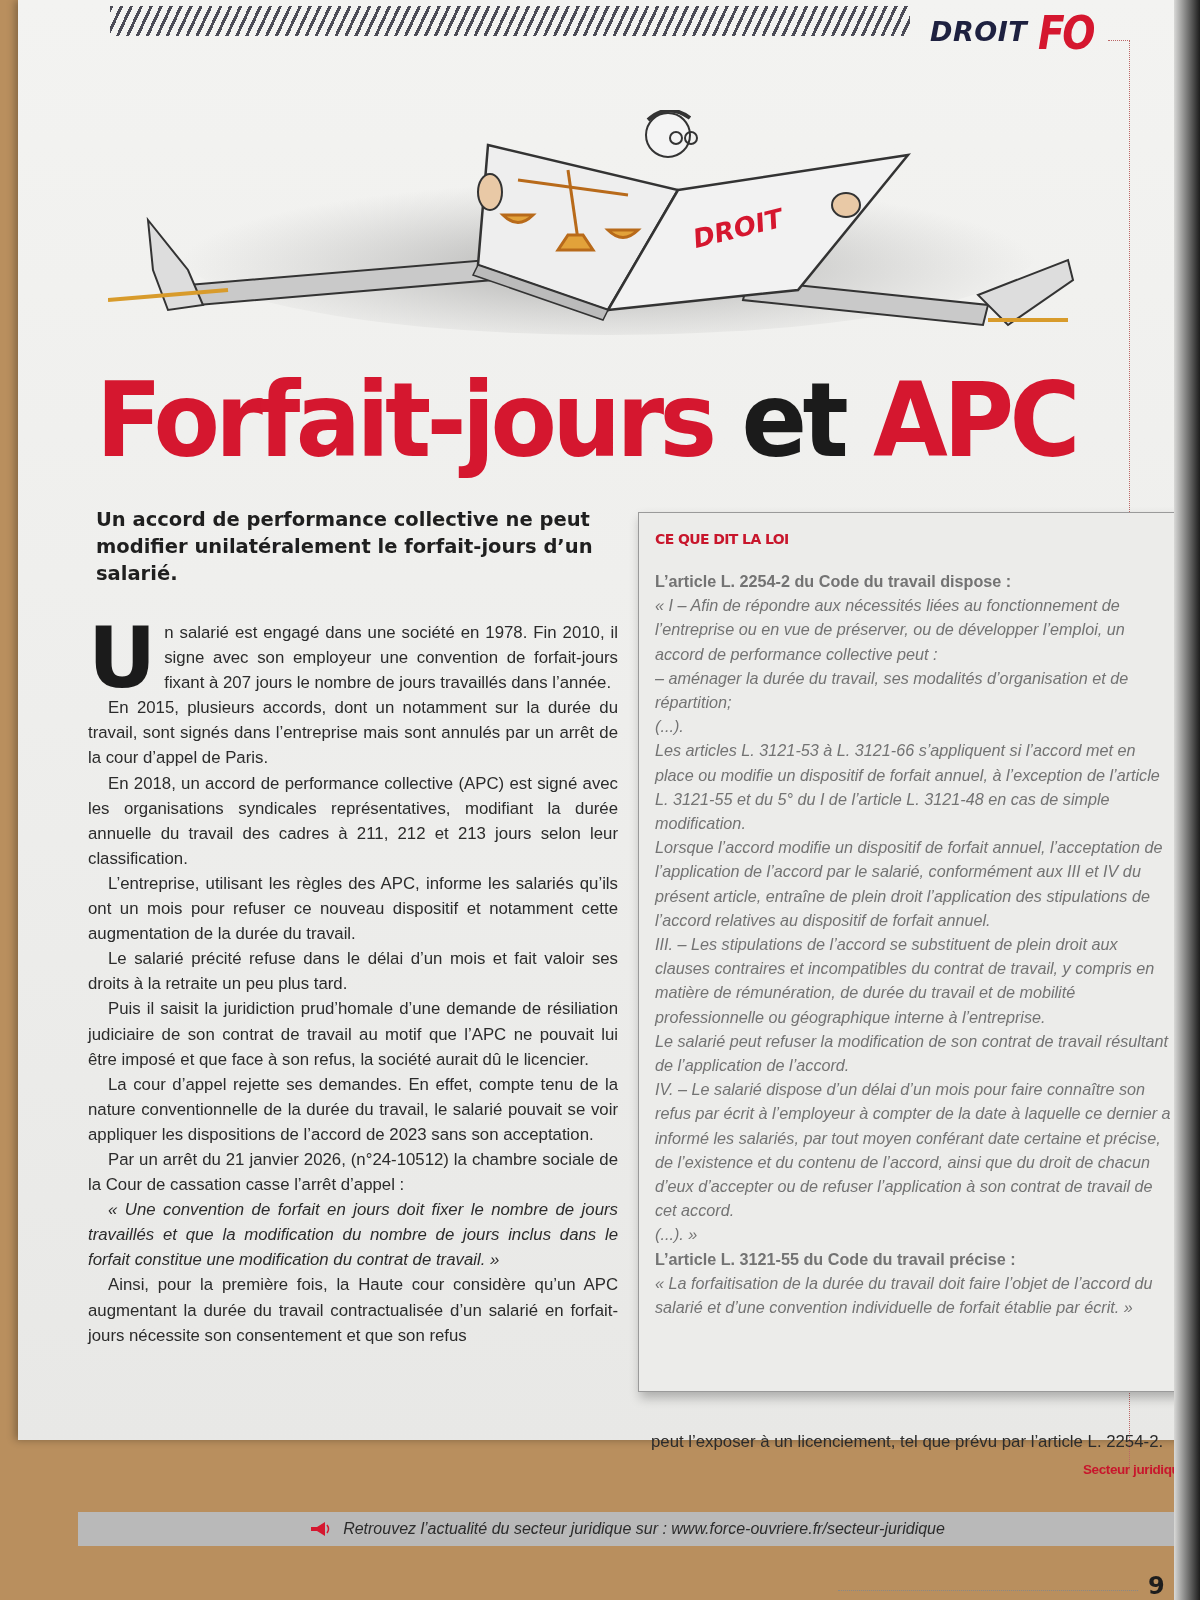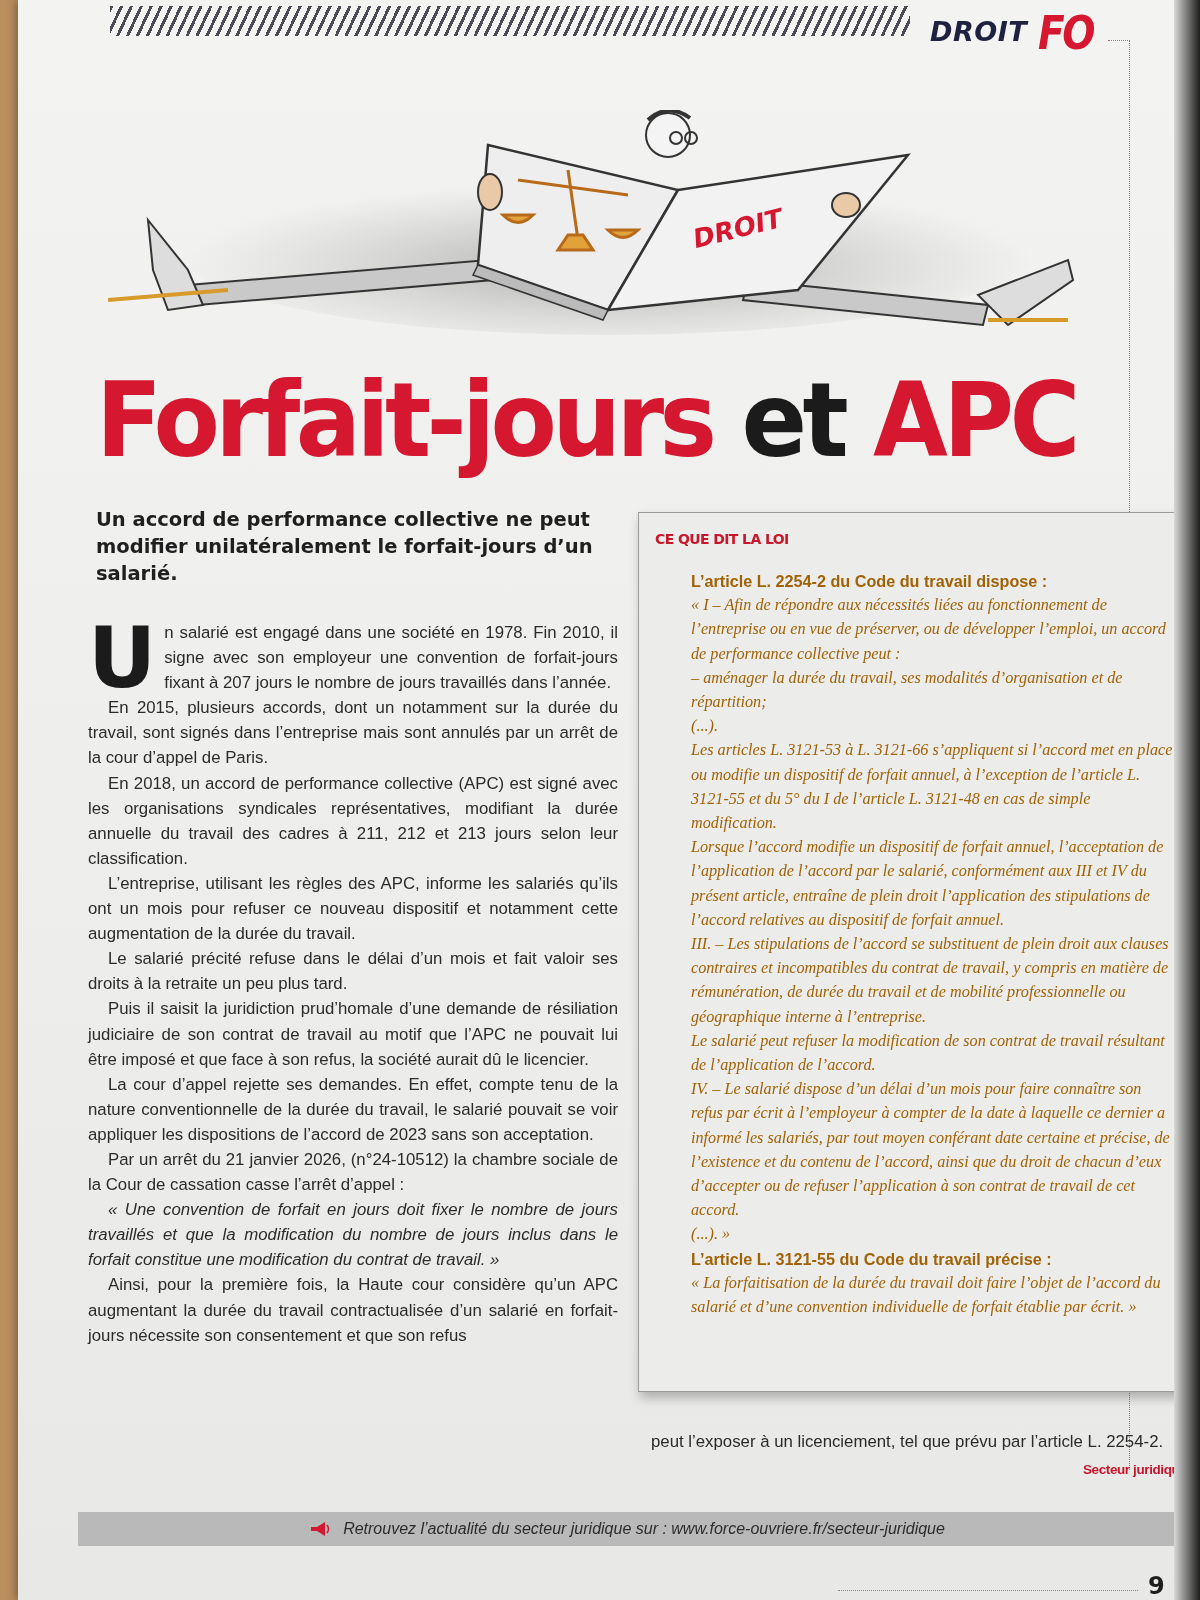--- a/index.html
+++ b/index.html
@@ -6,21 +6,21 @@
     html, body { width: 1200px; height: 1600px; overflow: hidden; }
     body {
       background: #b98f5e;
       font-family: "Liberation Sans", sans-serif;
       color: #2a2a2a;
       position: relative;
     }
     .page {
       position: absolute;
       left: 18px; top: 0;
-      width: 1182px; height: 1600px;
+      width: 1182px; height: 1440px;
       background: linear-gradient(180deg, #f3f3f1 0%, #eeeeec 50%, #e8e8e6 100%);
       box-shadow: -3px 0 8px rgba(0,0,0,0.3);
     }
     .right-edge {
       position: absolute; right: 0; top: 0; width: 26px; height: 1600px;
       background: linear-gradient(90deg, #d9d9d7, #1c1c1c);
     }
     
     .stripes {
       position: absolute; left: 92px; top: 6px; width: 800px; height: 30px;
@@ -80,26 +80,25 @@
       background: #ececea; border: 1px solid #9a9a9a;
       box-shadow: 2px 6px 10px rgba(0,0,0,0.25);
       padding: 18px 10px 10px 10px;
     }
     .law-title {
       font-family: "DejaVu Sans", sans-serif; font-weight: bold;
       font-size: 14px; color: #c8162c; letter-spacing: -0.6px;
       margin-left: 6px; margin-bottom: 22px;
     }
     .law-text {
-      font-size: 16.2px; line-height: 24.2px; color: #a16207;
+      font-size: 16.2px; line-height: 24.2px; color: #737373;
       padding-left: 6px;
-      margin-left: 36px;
     }
     .law-text .head { font-weight: bold; font-style: normal; }
-    .law-text .it { font-style: italic; font-family: Liberation Serif, serif; }
+    .law-text .it { font-style: italic; }
     
     .col-right-end {
       position: absolute; left: 633px; top: 1429px; width: 520px;
       font-size: 16.8px; line-height: 25px; color: #2b2b2b;
     }
     .signature {
       position: absolute; left: 1045px; top: 1462px;
       font-weight: bold; font-size: 13.5px; color: #c8162c;
       letter-spacing: -0.4px;
       margin-left: 20px;

